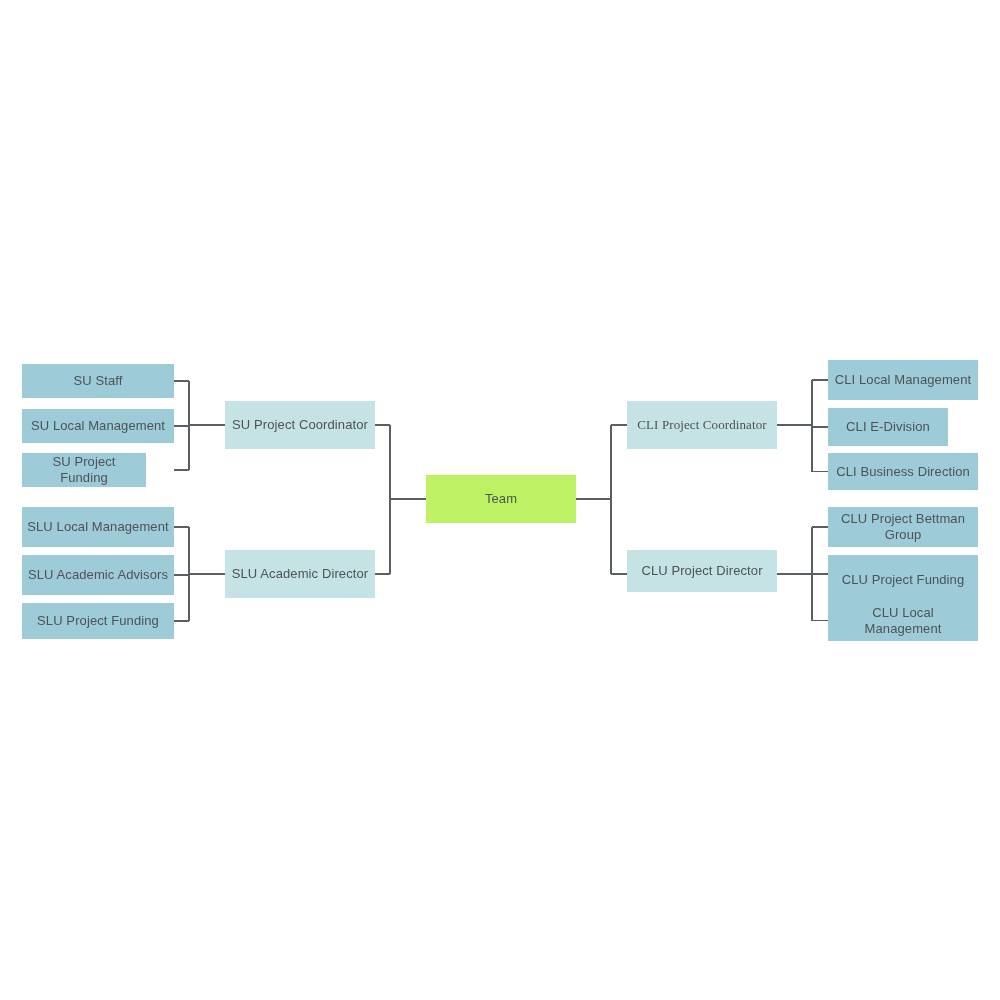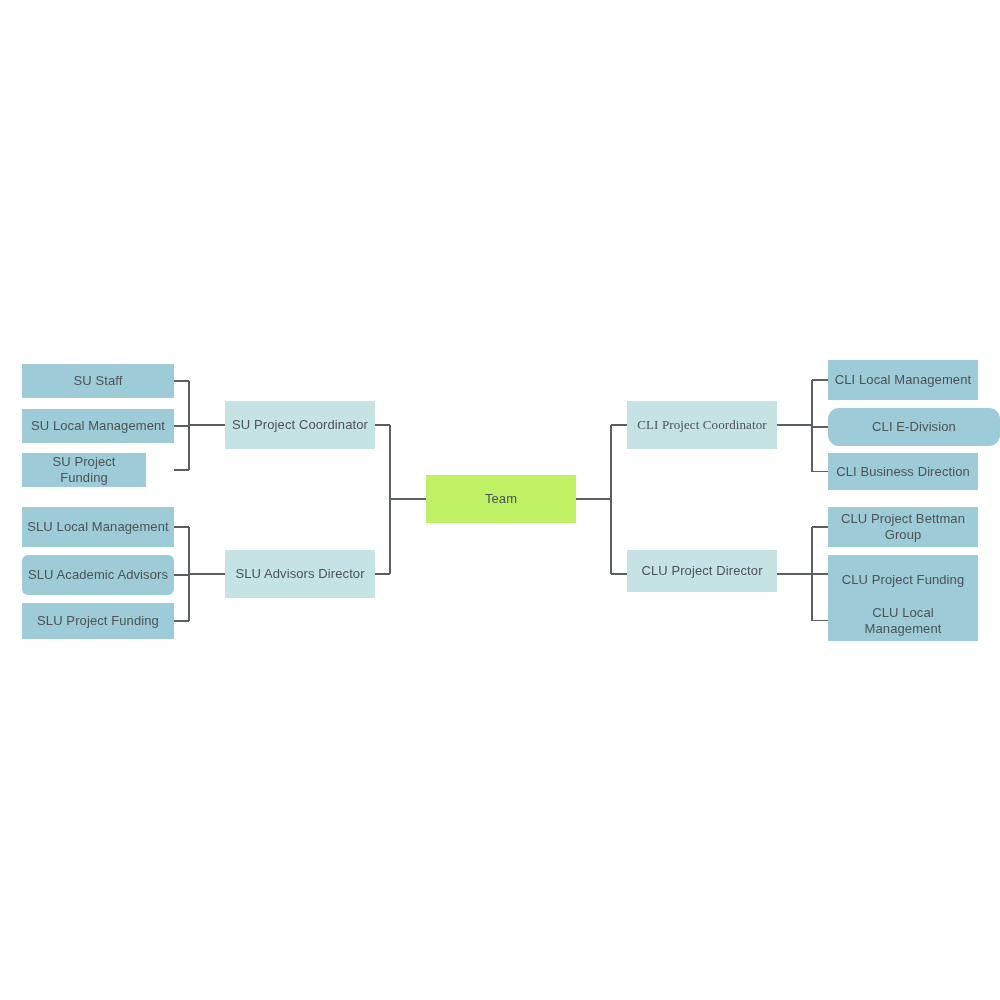--- a/index.html
+++ b/index.html
@@ -102,38 +102,38 @@
       <div class="node node-leaf" style="left: 22px; top: 364px; width: 152px; height: 34px;">
         <span class="node-label">SU Staff</span>
       </div>
       <div class="node node-leaf" style="left: 22px; top: 409px; width: 152px; height: 34px;">
         <span class="node-label">SU Local Management</span>
       </div>
       <div class="node node-leaf" style="left: 22px; top: 453px; width: 124px; height: 34px;">
         <span class="node-label">SU Project Funding</span>
       </div>
       <div class="node node-mid" style="left: 225px; top: 550px; width: 150px; height: 48px;">
-        <span class="node-label">SLU Advisors Director</span>
+        <span class="node-label">SLU Academic Director</span>
       </div>
       <div class="node node-leaf" style="left: 22px; top: 507px; width: 152px; height: 40px;">
         <span class="node-label">SLU Local Management</span>
       </div>
-      <div class="node node-leaf" style="left: 22px; top: 555px; width: 152px; height: 40px; border-radius: 6px;">
+      <div class="node node-leaf" style="left: 22px; top: 555px; width: 152px; height: 40px;">
         <span class="node-label">SLU Academic Advisors</span>
       </div>
       <div class="node node-leaf" style="left: 22px; top: 603px; width: 152px; height: 36px;">
         <span class="node-label">SLU Project Funding</span>
       </div>
       <div class="node node-mid" style="left: 627px; top: 401px; width: 150px; height: 48px; font-family: Liberation Serif, serif;">
         <span class="node-label">CLI Project Coordinator</span>
       </div>
       <div class="node node-leaf" style="left: 828px; top: 360px; width: 150px; height: 40px;">
         <span class="node-label">CLI Local Management</span>
       </div>
-      <div class="node node-leaf" style="left: 828px; top: 408px; width: 172px; height: 38px; border-radius: 11px;">
+      <div class="node node-leaf" style="left: 828px; top: 408px; width: 120px; height: 38px;">
         <span class="node-label">CLI E-Division</span>
       </div>
       <div class="node node-leaf" style="left: 828px; top: 453px; width: 150px; height: 37px;">
         <span class="node-label">CLI Business Direction</span>
       </div>
       <div class="node node-mid" style="left: 627px; top: 550px; width: 150px; height: 42px;">
         <span class="node-label">CLU Project Director</span>
       </div>
       <div class="node node-leaf" style="left: 828px; top: 507px; width: 150px; height: 40px;">
         <span class="node-label">CLU Project Bettman Group</span>

